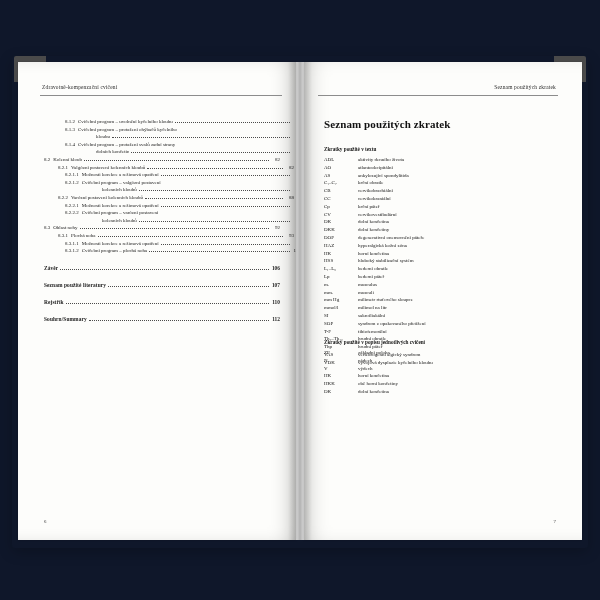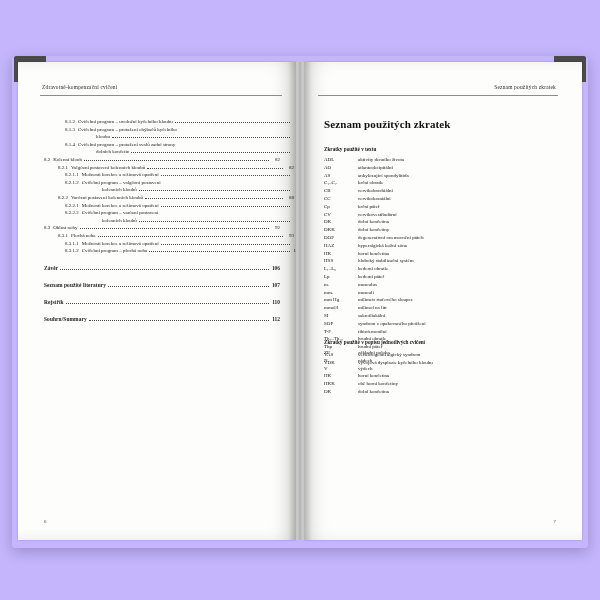--- a/index.html
+++ b/index.html
@@ -8,21 +8,21 @@
     width: 600px;
     height: 600px;
     background: #ffffff;
     font-family: "Liberation Serif", serif;
   }
 
   #book {
     position: relative;
     width: 600px;
     height: 600px;
-    background: #c4b5fd;
+    background: #0f172a;
     overflow: hidden;
   }
 
   
   .book-body {
     position: absolute;
     left: 18px;
     top: 62px;
     width: 564px;
     height: 478px;

